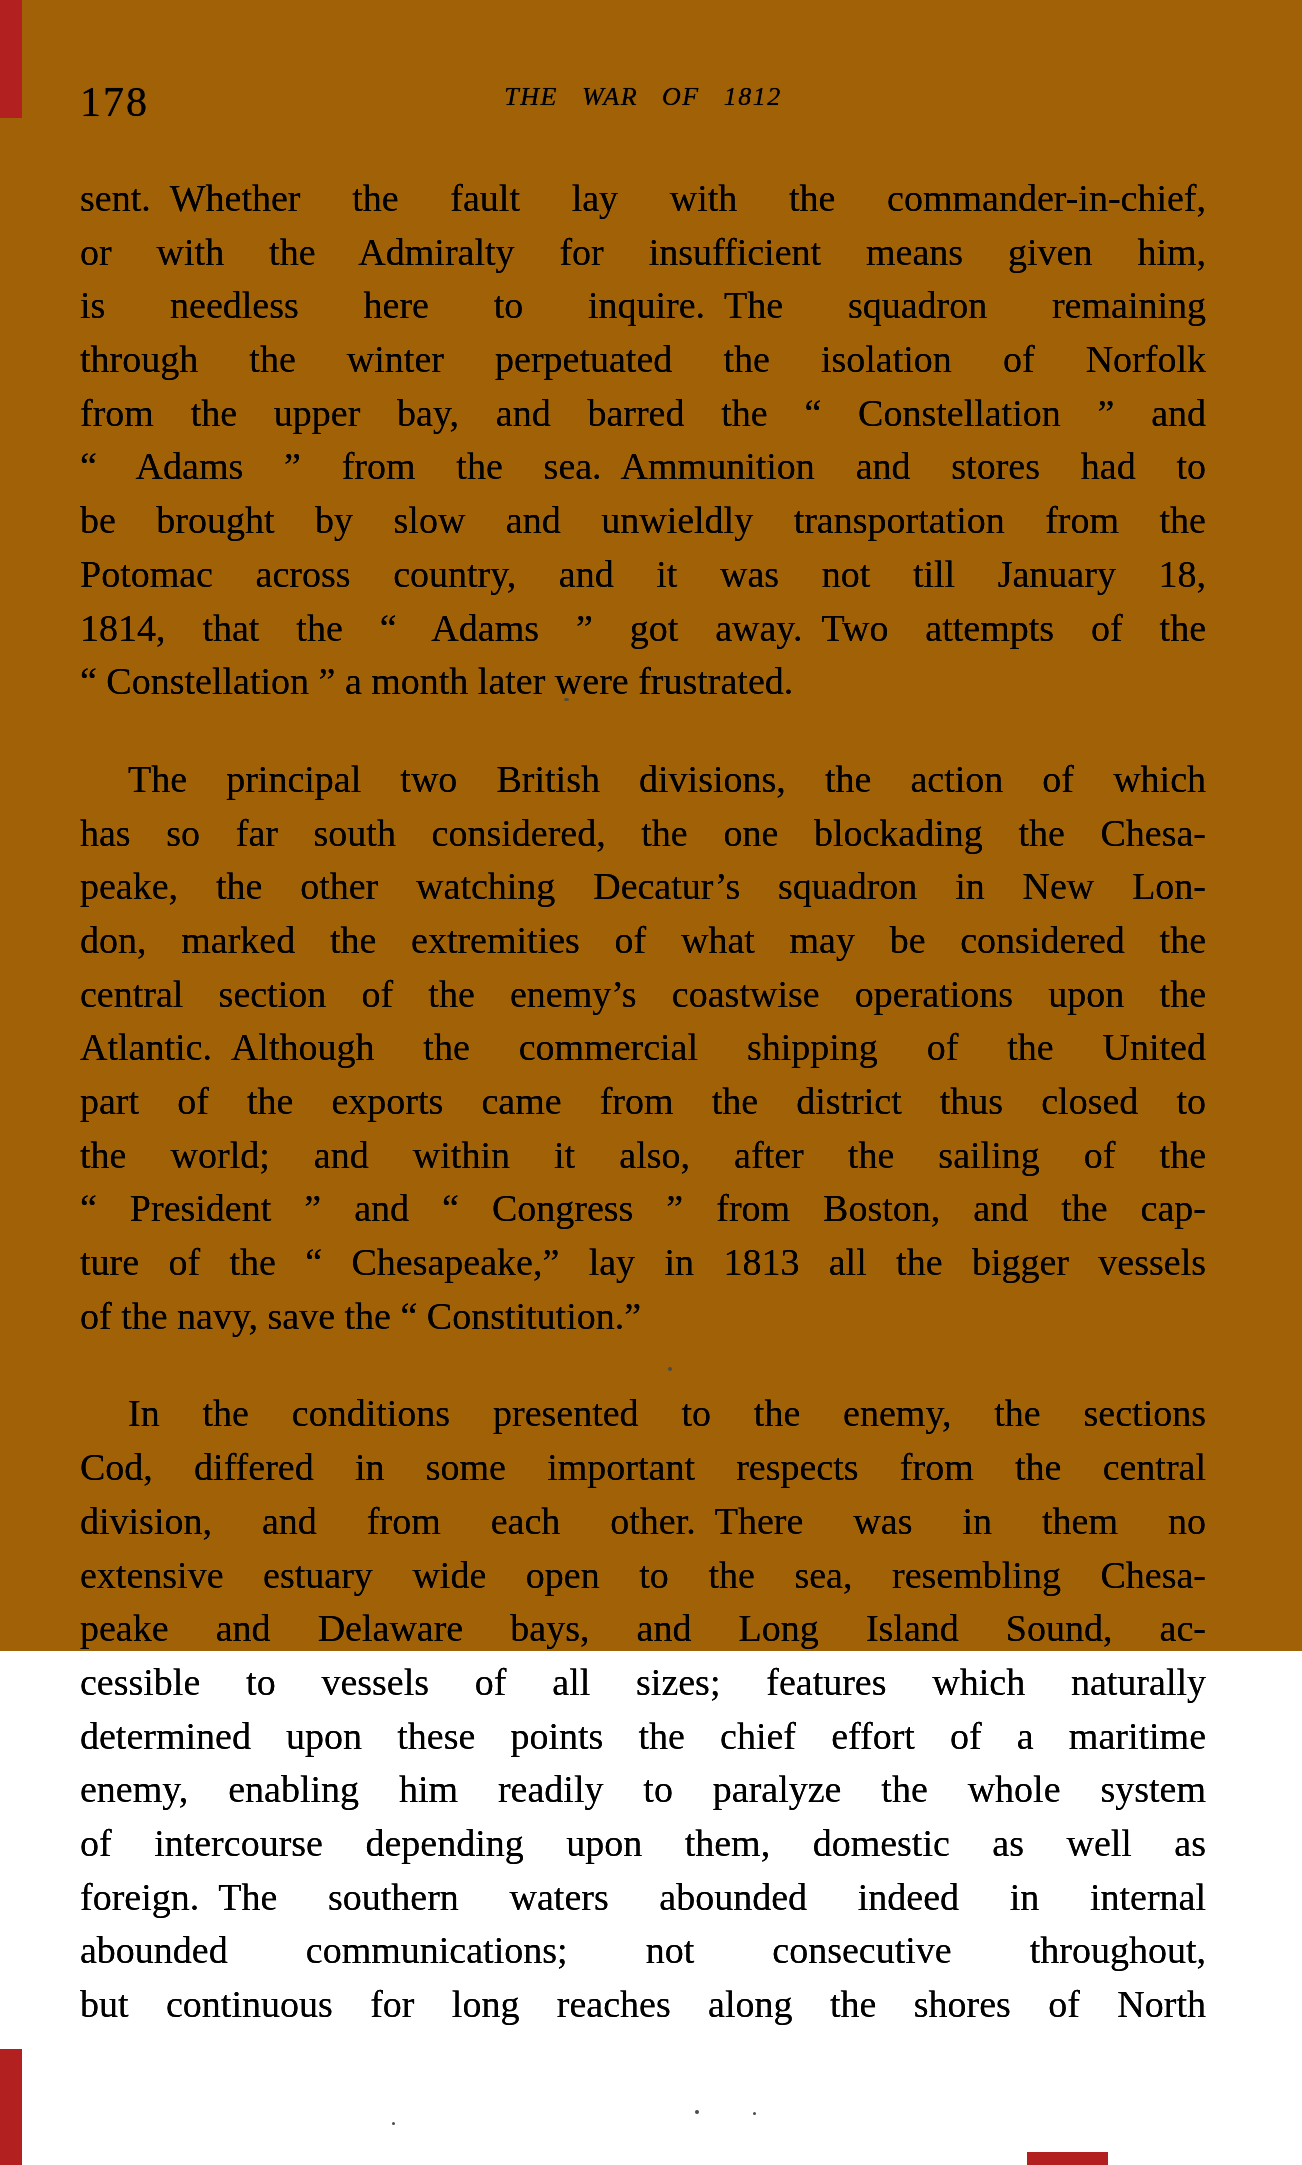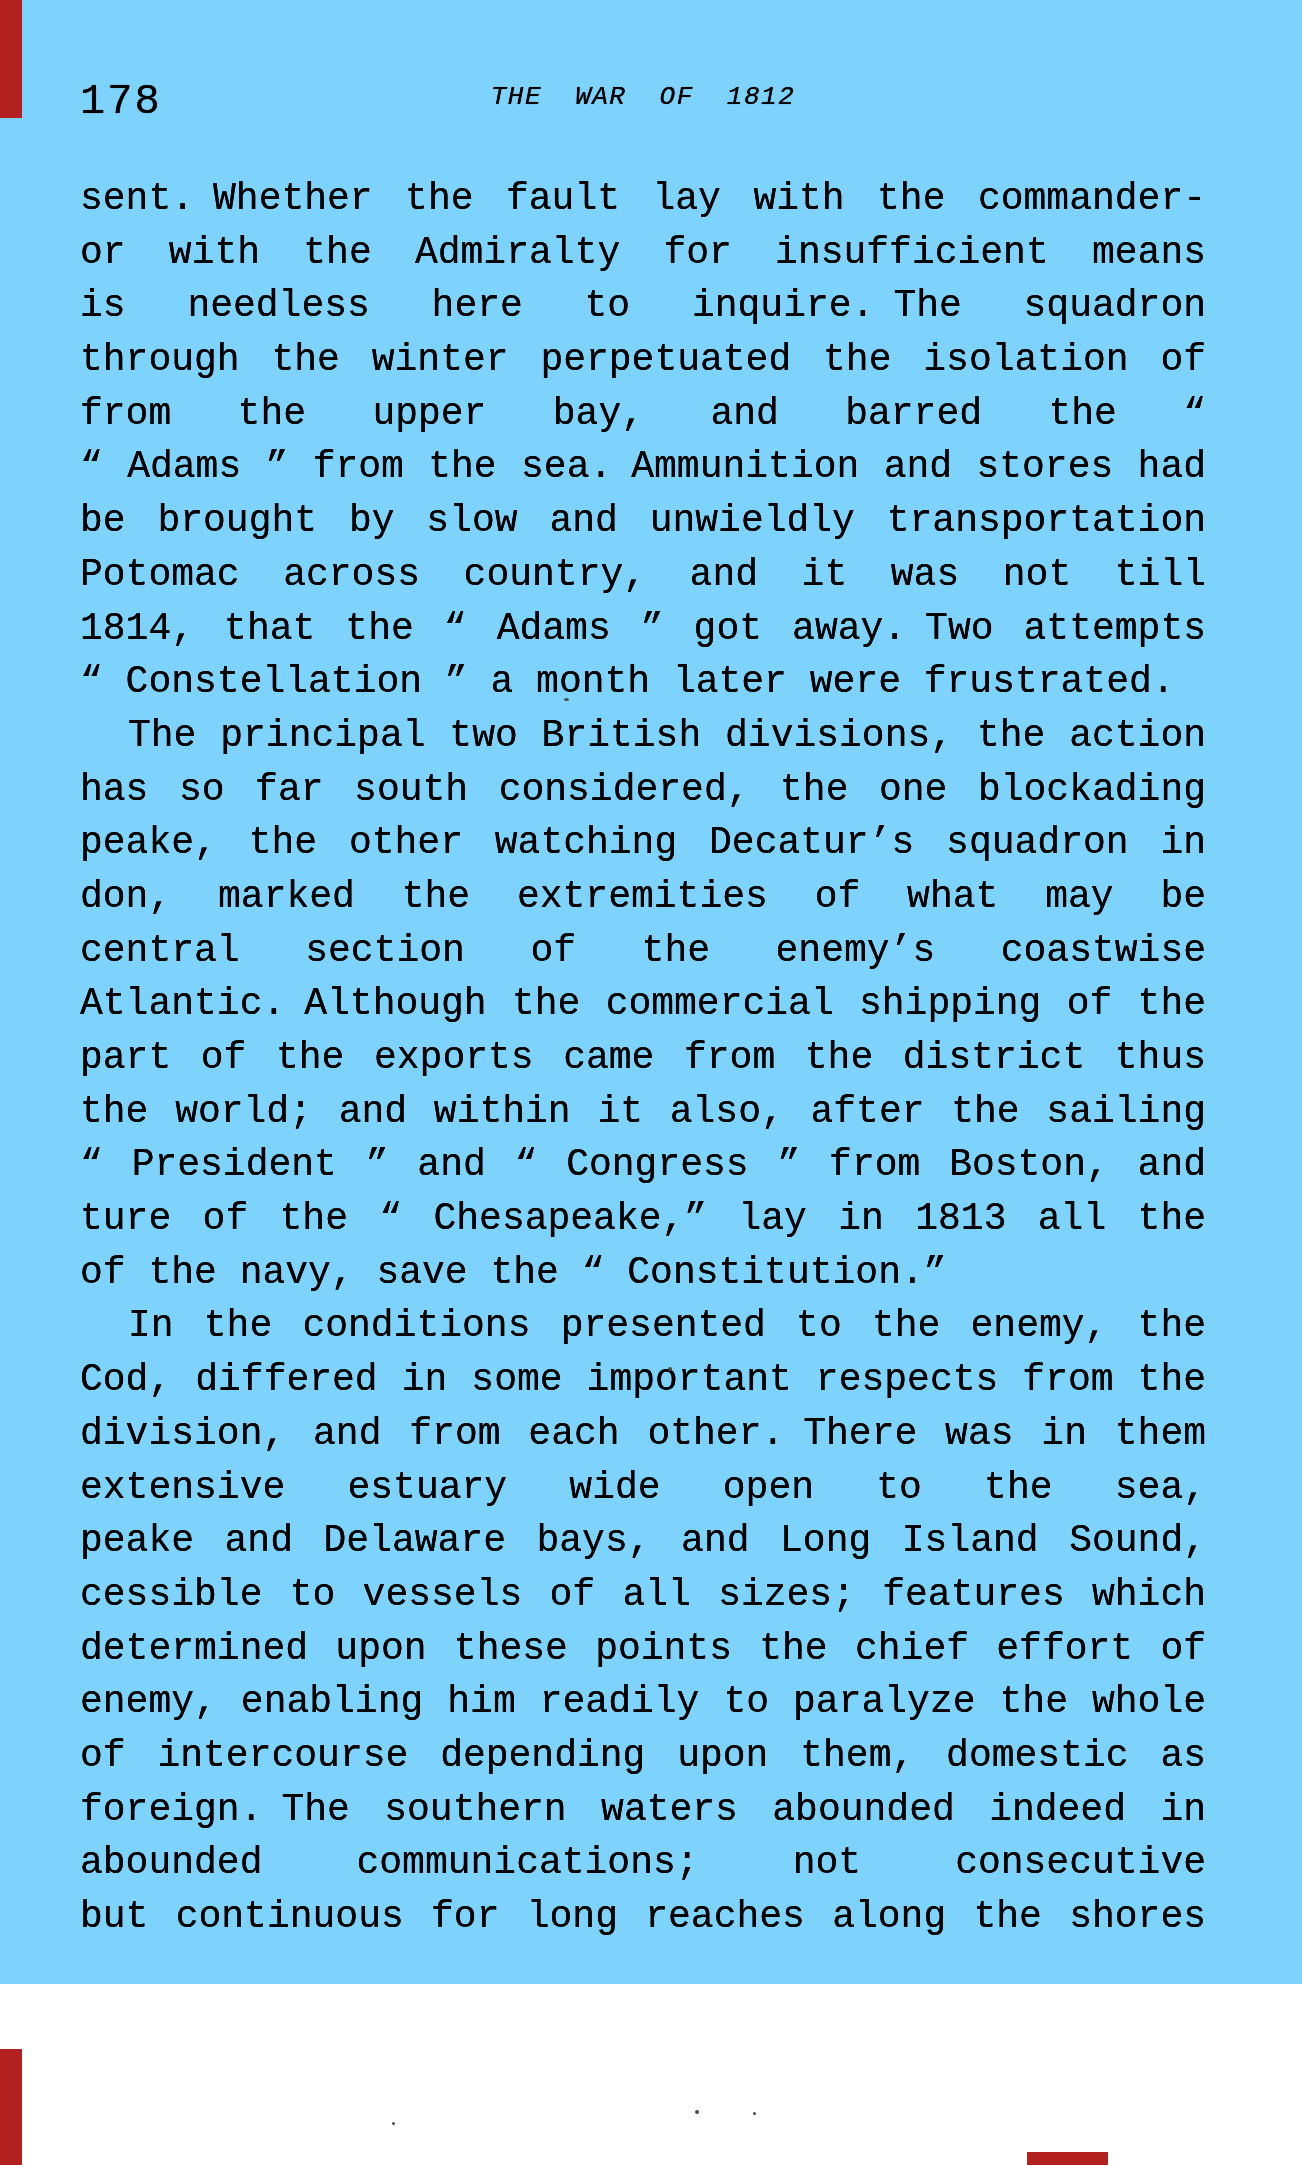--- a/index.html
+++ b/index.html
@@ -3,24 +3,24 @@
 <meta charset="utf-8">
 <style>
   html, body { margin: 0; padding: 0; }
   body {
     width: 1302px; height: 2165px;
     background: #ffffff;
     overflow: hidden;
   }
   .page {
     position: relative;
-    width: 1302px; height: 1984px;
-    background: #7dd3fc;
+    width: 1302px; height: 1651px;
+    background: #a16207;
     color: #000;
-    font-family: Liberation Mono, monospace;
+    font-family: Liberation Serif, serif;
   }
   
   .pagenum {
     position: absolute; left: 80px; top: 78px;
     font-size: 42px; letter-spacing: 2px;
     text-shadow: 0 0 0.7px #000;
   }
   .running-title {
     position: absolute; left: 80px; top: 82px; width: 1126px;
     text-align: center;
@@ -34,21 +34,21 @@
     position: absolute; left: 80px; top: 172px; width: 1126px;
     font-size: 38px; line-height: 53.7px;
     text-shadow: 0 0 0.6px #000;
   }
   .ln {
     height: 53.7px; overflow: hidden;
     text-align: justify;
     text-align-last: justify;
   }
   .ln.nj { text-align-last: left; }
-  .ln.ind { text-indent: 48px; }
+  .ln.ind { text-indent: 48px; margin-top: 44px; }
   
   .artifact { position: absolute; }
   .red-top    { left: 0; top: 0;      width: 22px; height: 118px; }
   .red-bottom { left: 0; top: 2049px; width: 22px; height: 116px; }
   .red-btick  { left: 1027px; top: 2152px; width: 81px; height: 13px; }
   .speck { position: absolute; background: #4a4a4a; border-radius: 50%; }
   .sp1 { left: 564px; top: 698px;  width: 5px; height: 3px; }
   .sp2 { left: 668px; top: 1367px; width: 4px; height: 4px; }
   .sp3 { left: 695px; top: 2110px; width: 4px; height: 4px; }
   .sp4 { left: 753px; top: 2112px; width: 3px; height: 3px; }

